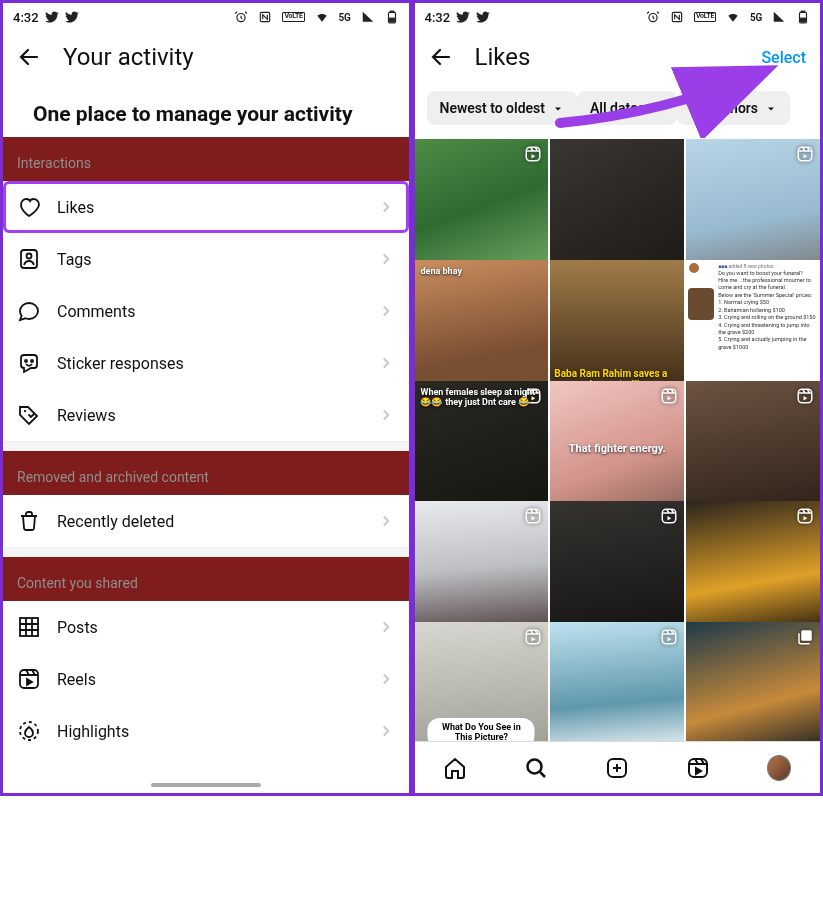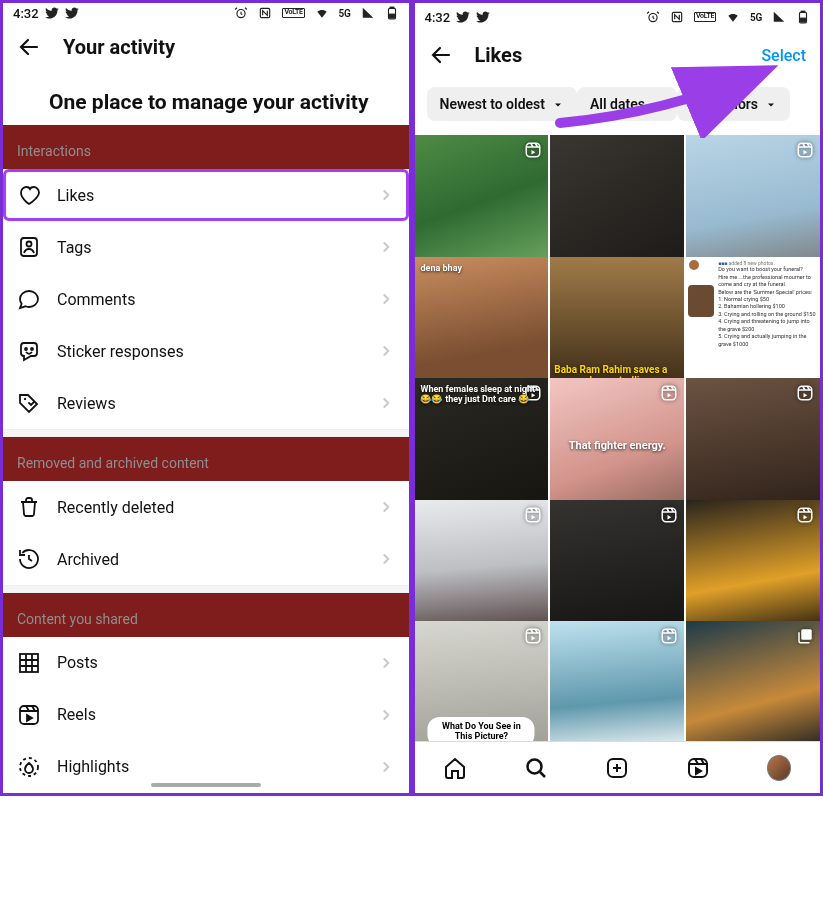--- a/index.html
+++ b/index.html
@@ -37,24 +37,24 @@
   .sb-ico { width:14px; height:14px; display:inline-flex; align-items:center; justify-content:center; }
   .sb-text { font-size:10px; font-weight:600; letter-spacing:-0.3px; }
   
   .header {
     display:flex;
     align-items:center;
     padding: 12px 14px;
     gap: 22px;
   }
   .header .back { width:24px; height:24px; }
-  .header .title { font-size:20px; font-weight:700; color:#111; }
+  .header .title { font-size:24px; font-weight:400; color:#111; }
   .header .select-link { margin-left:auto; color:#0095f6; font-size:16px; font-weight:500; }
   
-  .intro { text-align:right; padding:18px 40px 10px; }
+  .intro { text-align:left; padding:18px 30px 10px; }
   .intro h2 { font-size:21px; font-weight:700; color:#111; line-height:1.25; }
   .intro p { font-size:13px; color:#8e8e8e; margin-top:10px; line-height:1.4; }
   .intro a { color:#00376b; text-decoration:none; }
   .section-label {
     font-size:14px; color:#8e8e8e; padding:18px 14px 10px;
     background:#7f1d1d;
   }
   .section-gap {
     height:10px; background:#f5f5f5; border-top:1px solid #efefef; border-bottom:1px solid #efefef;
   }
@@ -295,32 +295,20 @@
   <div class="section-gap"></div>
   <div class="section-label">Removed and archived content</div>
 
   <div class="row">
     <span class="r-icon">
         <svg viewBox="0 0 24 24" fill="none" stroke="#111" stroke-width="1.8">
           <path d="M4 7h16M9 7V5c0-1.1.9-2 2-2h2c1.1 0 2 .9 2 2v2M6 7l1 12c.1 1.1 1 2 2 2h6c1 0 1.9-.9 2-2l1-12"></path>
         </svg>
       </span>
     <span class="r-label">Recently deleted</span>
-    <span class="r-chev"><svg viewBox="0 0 24 24" fill="none" stroke="#c7c7cc" stroke-width="2.5">
-          <path d="M9 6l6 6-6 6"></path>
-        </svg></span>
-  </div>
-  <div class="row">
-    <span class="r-icon">
-        <svg viewBox="0 0 24 24" fill="none" stroke="#111" stroke-width="1.8">
-          <path d="M3 12a9 9 0 1 0 2.3-6M3 3v5h5"></path>
-          <path d="M12 8v4l3 2"></path>
-        </svg>
-      </span>
-    <span class="r-label">Archived</span>
     <span class="r-chev"><svg viewBox="0 0 24 24" fill="none" stroke="#c7c7cc" stroke-width="2.5">
           <path d="M9 6l6 6-6 6"></path>
         </svg></span>
   </div>
 
   <div class="section-gap"></div>
   <div class="section-label">Content you shared</div>
 
   <div class="row">
     <span class="r-icon">

